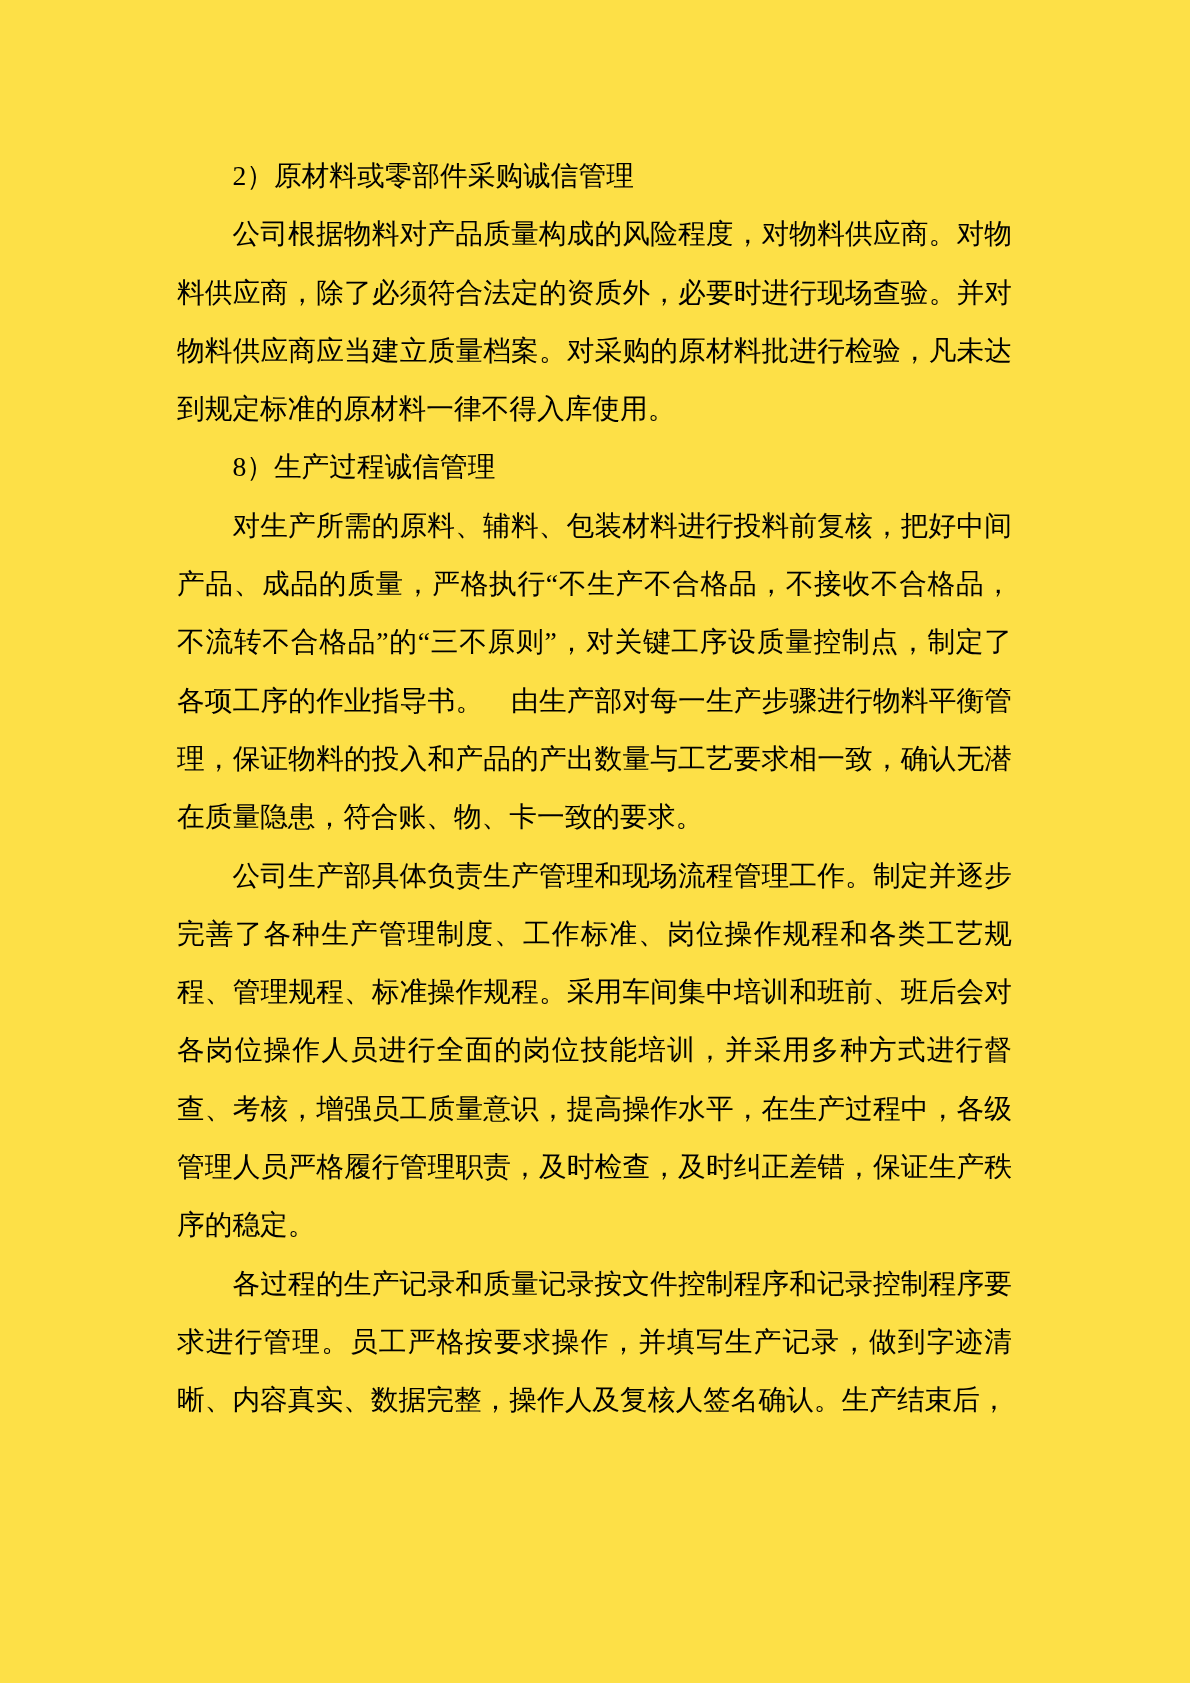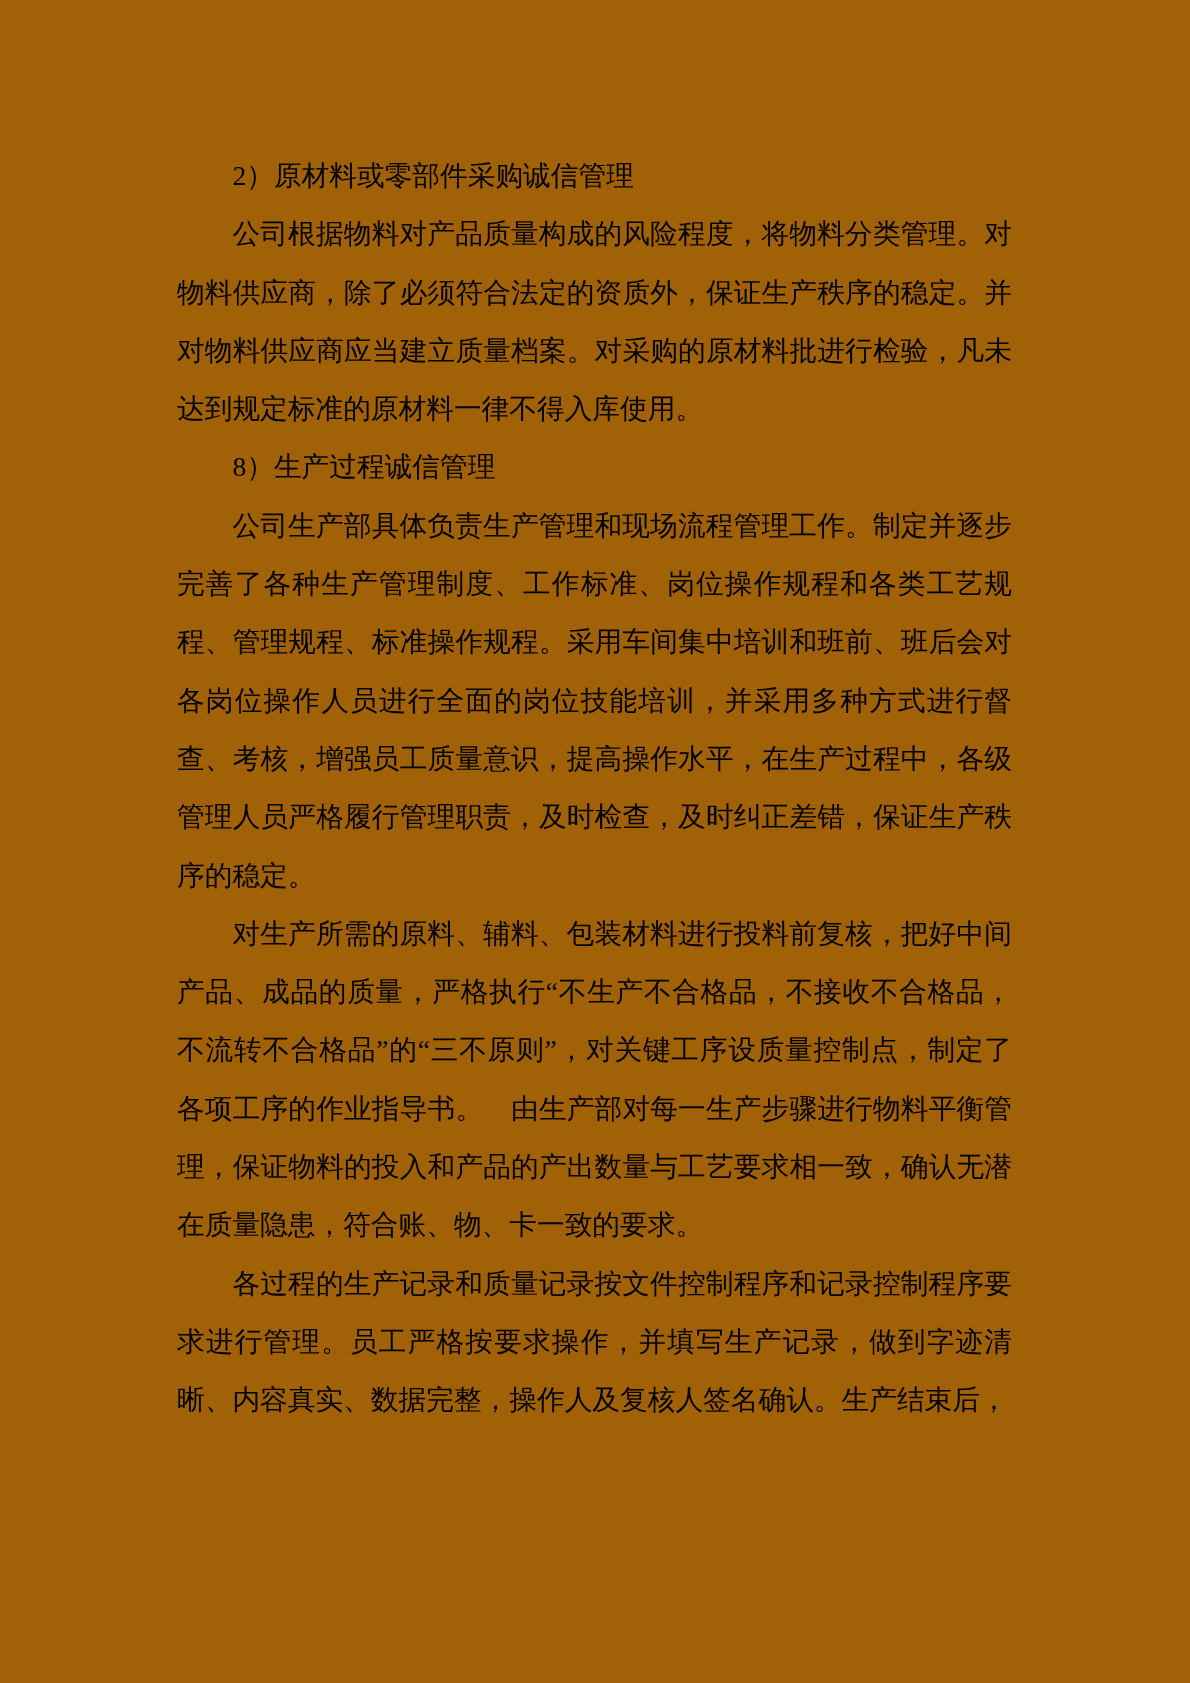--- a/index.html
+++ b/index.html
@@ -5,21 +5,21 @@
   html, body {
     margin: 0;
     padding: 0;
     background: #ffffff;
   }
   .page {
     position: relative;
     width: 1190px;
     height: 1683px;
     margin: 0 auto;
-    background: #a16207;
+    background: #fde047;
     box-sizing: border-box;
     padding: 147px 178px 0 177px;
     overflow: hidden;
   }
   .doc-body {
     font-family: "Liberation Serif", "DejaVu Serif", serif;
     font-size: 27.7px;
     line-height: 58.3px;
     color: #000000;
     text-align: justify;
@@ -31,19 +31,19 @@
     padding: 0;
     text-indent: 2em;
   }
 </style>
 </head>
 <body>
 
 <div class="page">
   <div class="doc-body">
     <p>2）原材料或零部件采购诚信管理</p>
-    <p>公司根据物料对产品质量构成的风险程度，将物料分类管理。对物料供应商，除了必须符合法定的资质外，保证生产秩序的稳定。并对物料供应商应当建立质量档案。对采购的原材料批进行检验，凡未达到规定标准的原材料一律不得入库使用。</p>
+    <p>公司根据物料对产品质量构成的风险程度，对物料供应商。对物料供应商，除了必须符合法定的资质外，必要时进行现场查验。并对物料供应商应当建立质量档案。对采购的原材料批进行检验，凡未达到规定标准的原材料一律不得入库使用。</p>
     <p>8）生产过程诚信管理</p>
+    <p>对生产所需的原料、辅料、包装材料进行投料前复核，把好中间产品、成品的质量，严格执行“不生产不合格品，不接收不合格品，不流转不合格品”的“三不原则”，对关键工序设质量控制点，制定了各项工序的作业指导书。　由生产部对每一生产步骤进行物料平衡管理，保证物料的投入和产品的产出数量与工艺要求相一致，确认无潜在质量隐患，符合账、物、卡一致的要求。</p>
     <p>公司生产部具体负责生产管理和现场流程管理工作。制定并逐步完善了各种生产管理制度、工作标准、岗位操作规程和各类工艺规程、管理规程、标准操作规程。采用车间集中培训和班前、班后会对各岗位操作人员进行全面的岗位技能培训，并采用多种方式进行督查、考核，增强员工质量意识，提高操作水平，在生产过程中，各级管理人员严格履行管理职责，及时检查，及时纠正差错，保证生产秩序的稳定。</p>
-    <p>对生产所需的原料、辅料、包装材料进行投料前复核，把好中间产品、成品的质量，严格执行“不生产不合格品，不接收不合格品，不流转不合格品”的“三不原则”，对关键工序设质量控制点，制定了各项工序的作业指导书。　由生产部对每一生产步骤进行物料平衡管理，保证物料的投入和产品的产出数量与工艺要求相一致，确认无潜在质量隐患，符合账、物、卡一致的要求。</p>
     <p>各过程的生产记录和质量记录按文件控制程序和记录控制程序要求进行管理。员工严格按要求操作，并填写生产记录，做到字迹清晰、内容真实、数据完整，操作人及复核人签名确认。生产结束后，</p>
   </div>
 </div>
 
 </body></html>

